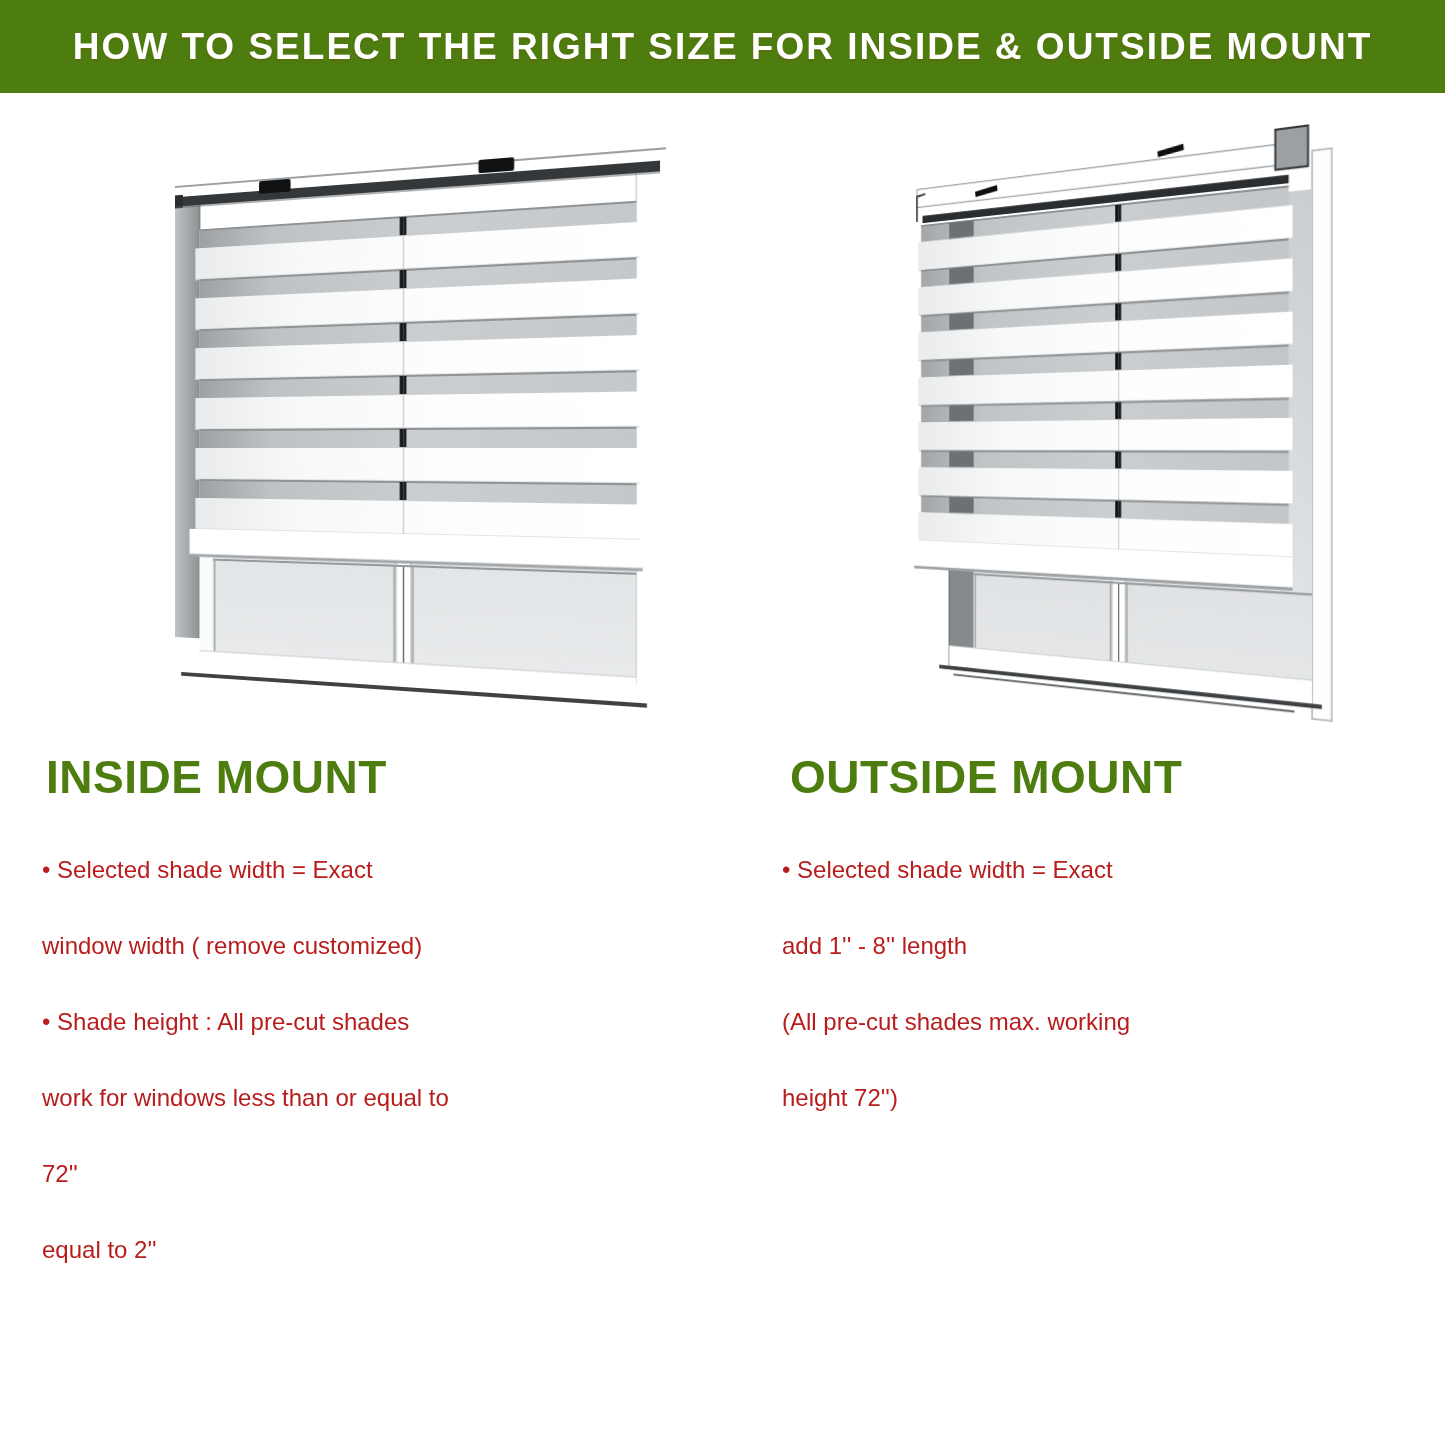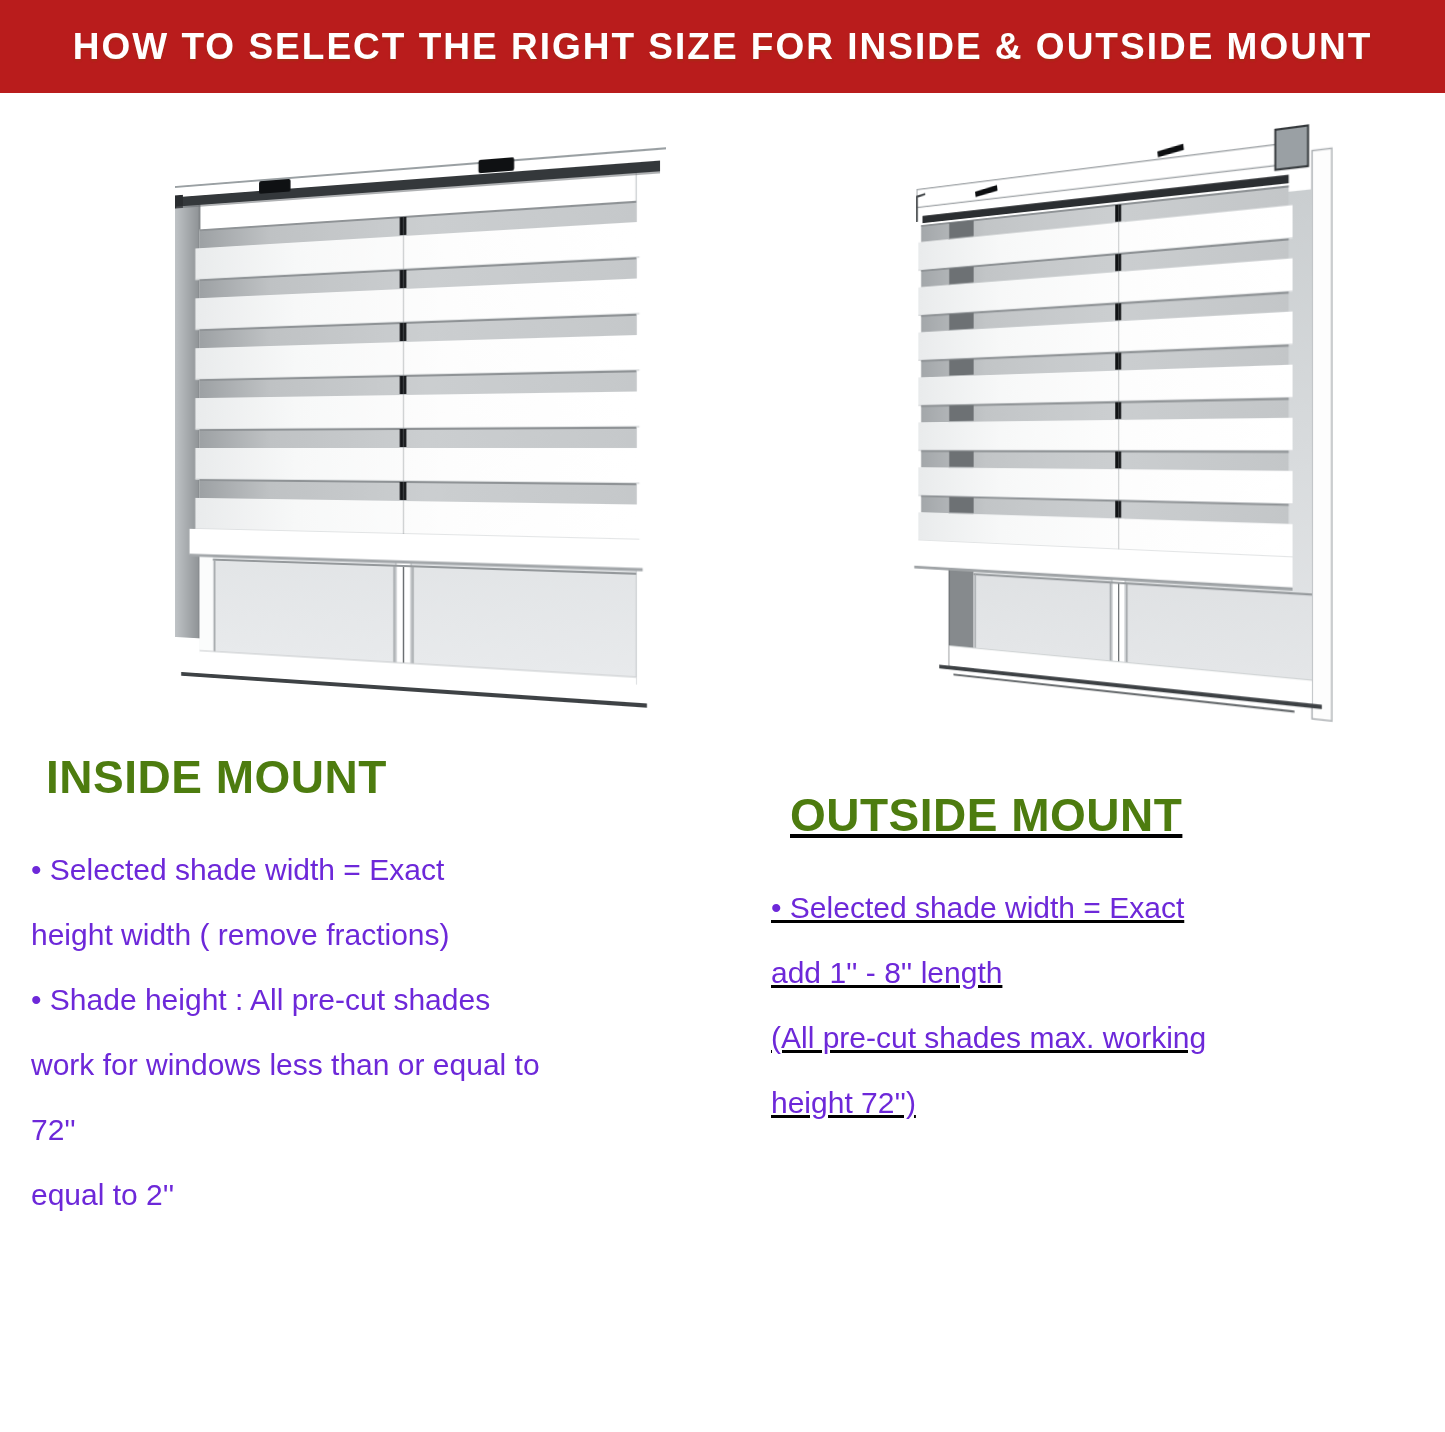--- a/index.html
+++ b/index.html
@@ -6,48 +6,48 @@
   .page{
     position:relative;
     width:1445px;height:1432px;
     background:#ffffff;
     font-family:"Liberation Sans", sans-serif;
     overflow:hidden;
   }
   
   .banner{
     position:absolute;left:0;top:0;right:0;height:93px;
-    background:#b91c1c;
+    background:#4d7c0f;
     display:flex;align-items:center;justify-content:center;
   }
   .banner-title{
     color:#ffffff;font-weight:700;font-size:37px;letter-spacing:2px;
     white-space:nowrap;
     text-shadow:0 2px 2px rgba(130,75,0,.28);
   }
   
   .scene{position:absolute;overflow:visible;}
   .scene-left{left:146px;top:148px;width:520px;height:600px;perspective:1150px;}
   .scene-right{left:872px;top:140px;width:480px;height:615px;perspective:1000px;}
   .board{position:absolute;left:0;top:10px;}
   .board-left{width:515px;height:535px;transform:rotateY(-18deg);}
   .board-right{width:470px;height:550px;transform:rotateY(-24deg);}
   .board svg{display:block;width:100%;height:100%;}
   
   .col{position:absolute;width:690px;}
   .col-left{left:26px;top:750px;}
-  .col-right{left:766px;top:788px;width:670px;text-decoration:underline;}
+  .col-right{left:766px;top:750px;width:670px;}
   .mount-heading{
     margin:0 0 36px 20px;
     color:#4d7c0f;font-size:46px;font-weight:700;letter-spacing:.5px;
     white-space:nowrap;
   }
   .col-right .mount-heading{margin-left:24px;}
   .tline{
-    margin:5px;font-size:30px;line-height:60px;color:#6d28d9;
+    margin:16px;font-size:24px;line-height:60px;color:#b91c1c;
     white-space:nowrap;
   }
   
   .footer-note{
     position:absolute;left:0;right:0;top:1386px;
     text-align:center;
   }
   .condensed{
     display:inline-block;
     transform:scaleX(.8);transform-origin:center;
@@ -302,21 +302,21 @@
           <line x1="40" y1="544" x2="498" y2="544" stroke="#3d4144" stroke-width="4"></line>
           <line x1="60" y1="551" x2="470" y2="551" stroke="#63676a" stroke-width="2"></line>
         </g>
       </svg>
     </div>
   </div>
 
   <section class="col col-left">
     <h2 class="mount-heading">INSIDE MOUNT</h2>
     <p class="tline">•  Selected shade width = Exact</p>
-    <p class="tline">height width ( remove fractions)</p>
+    <p class="tline">window width ( remove customized)</p>
     <p class="tline">•  Shade height : All pre-cut shades</p>
     <p class="tline">work for windows less than or equal to</p>
     <p class="tline">72''</p>
     <p class="tline">equal to 2''</p>
   </section>
 
   <section class="col col-right">
     <h2 class="mount-heading">OUTSIDE MOUNT</h2>
     <p class="tline">•  Selected shade width = Exact</p>
     <p class="tline">add 1'' - 8'' length</p>

